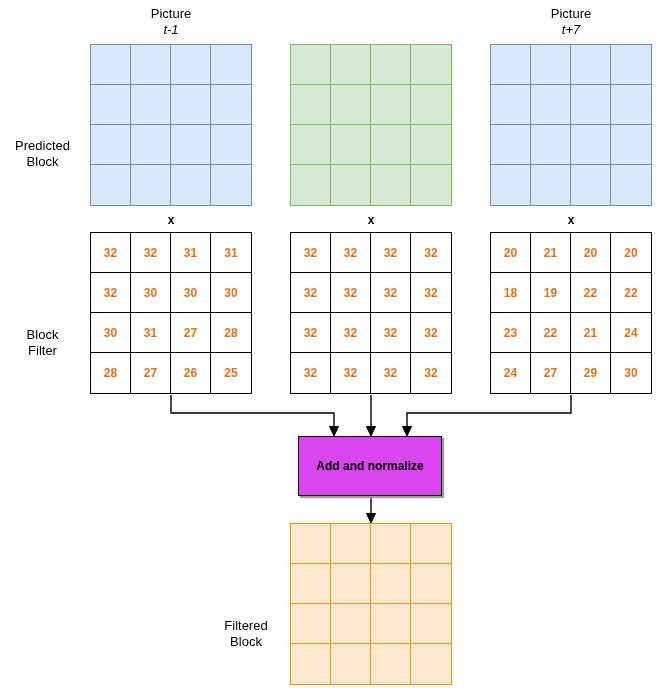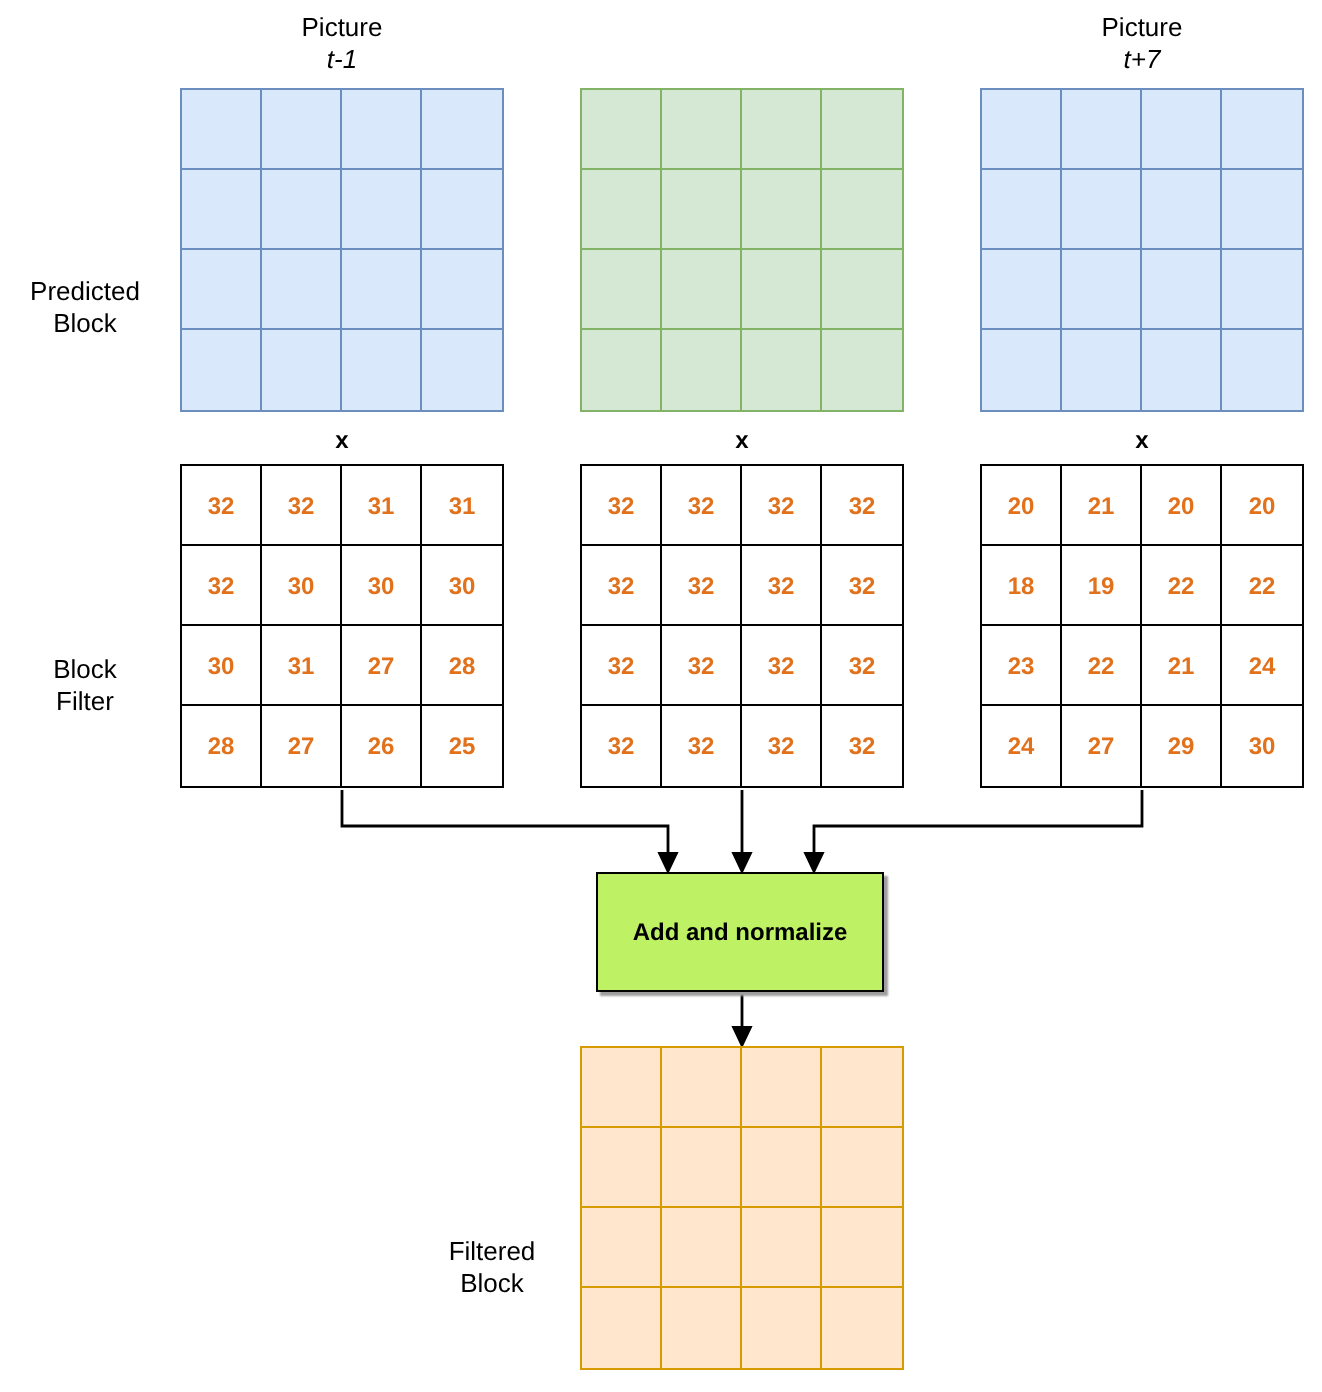--- a/index.html
+++ b/index.html
@@ -83,21 +83,21 @@
     margin-top: 40px;
   }
 
   
   .addbox {
     position: absolute;
     left: 298px;
     top: 436px;
     width: 144px;
     height: 60px;
-    background: #bef264;
+    background: #d946ef;
     border: 1px solid #000000;
     box-shadow: 2px 2px 1px #9e9e9e;
     display: flex;
     align-items: center;
     justify-content: center;
     font-size: 12px;
     font-weight: bold;
     color: #000000;
     box-sizing: border-box;
   }

